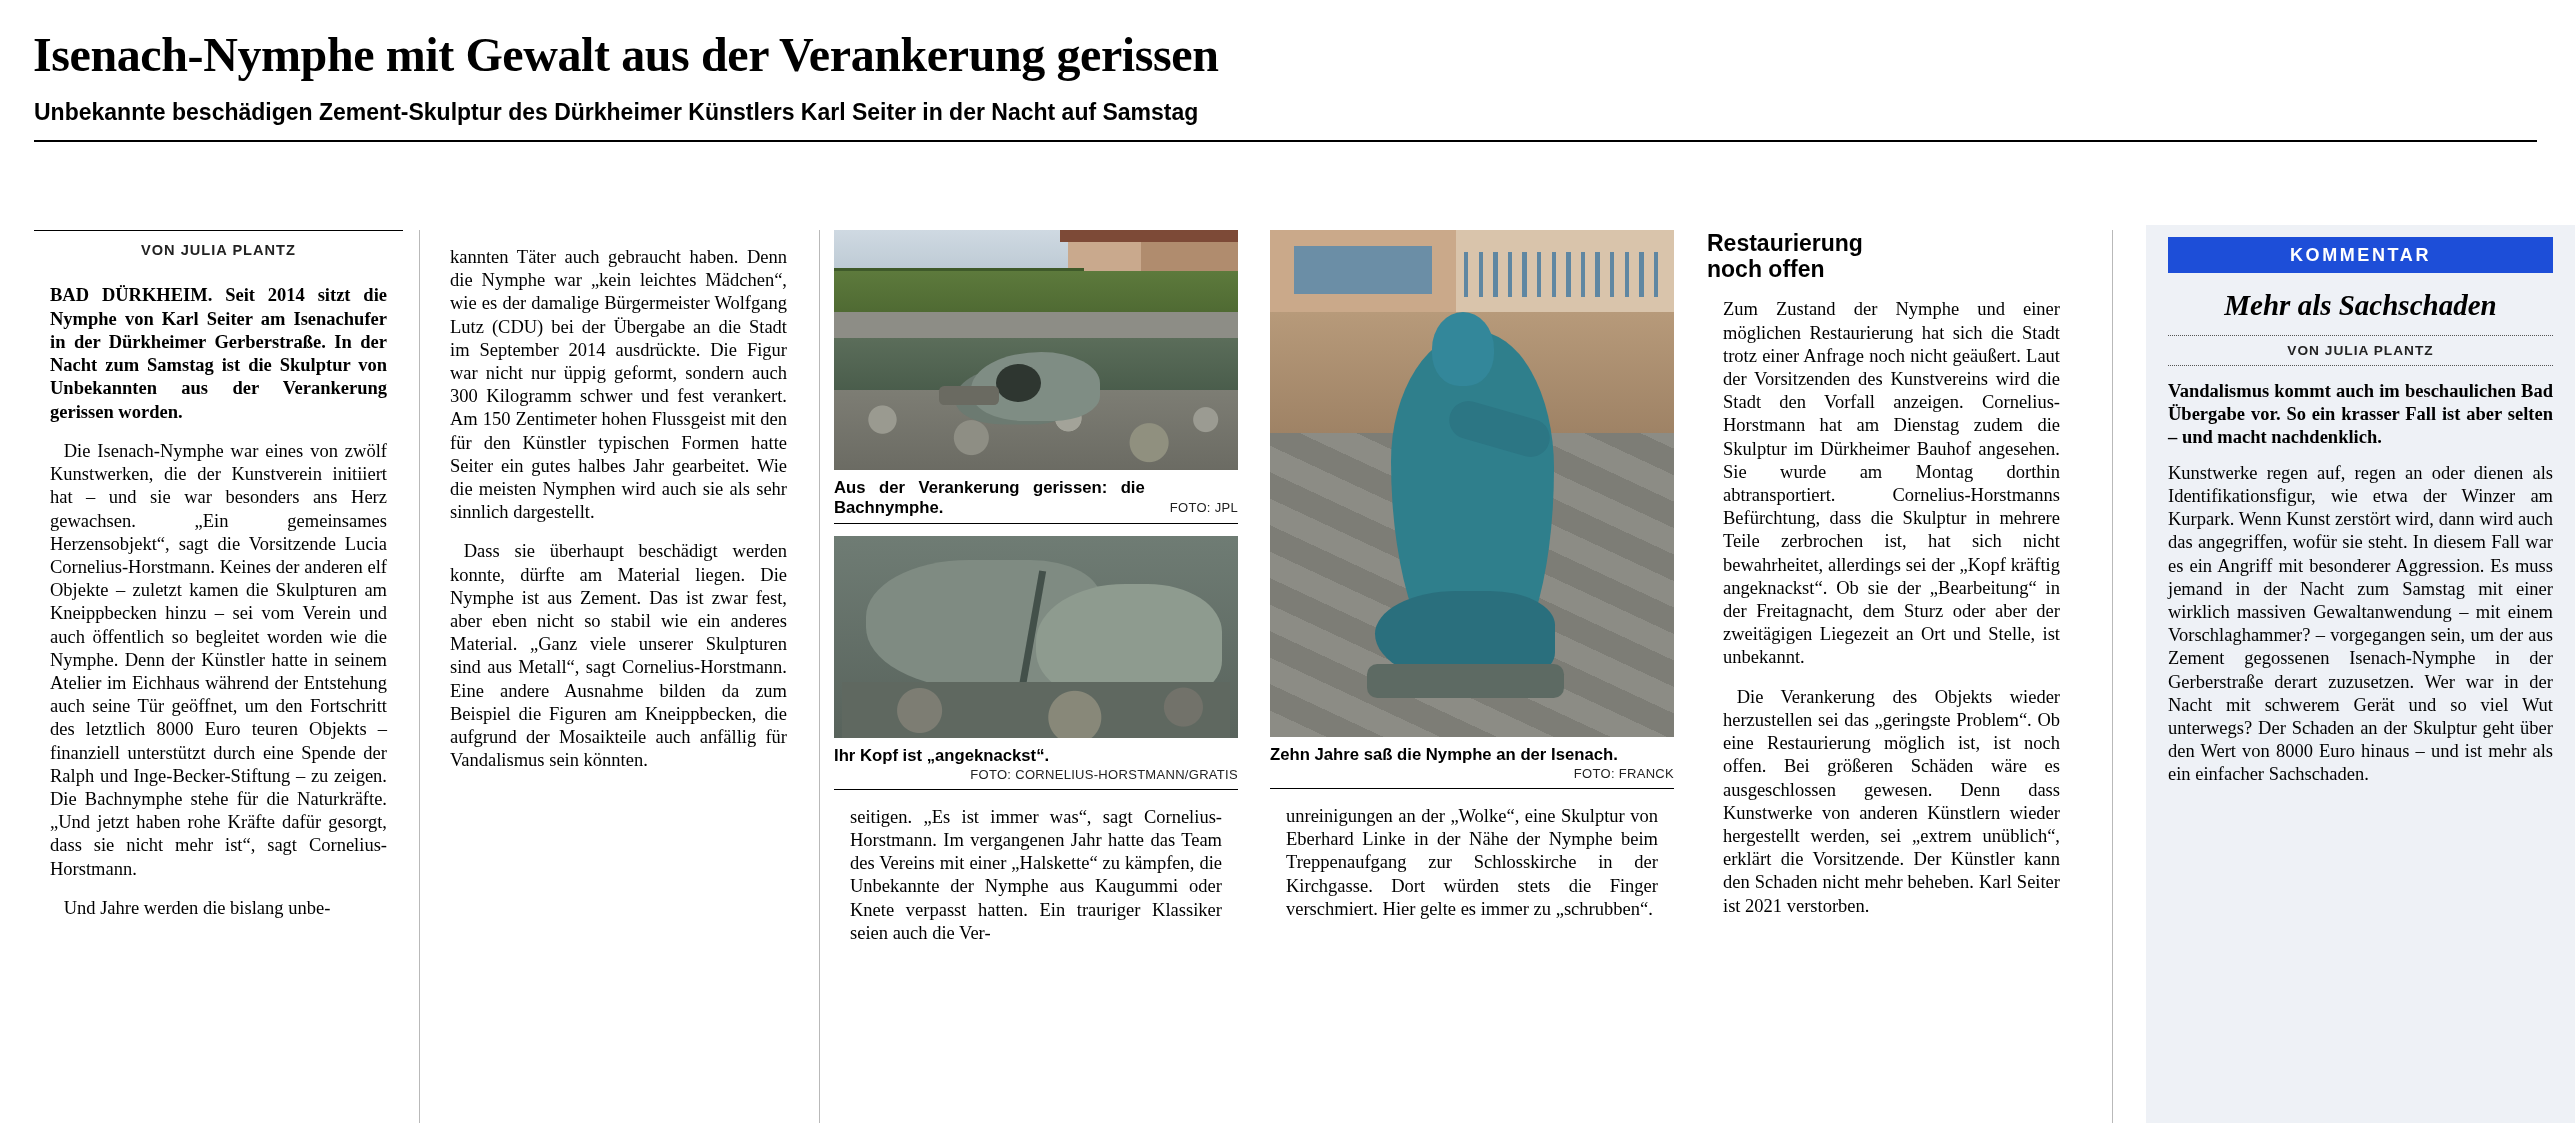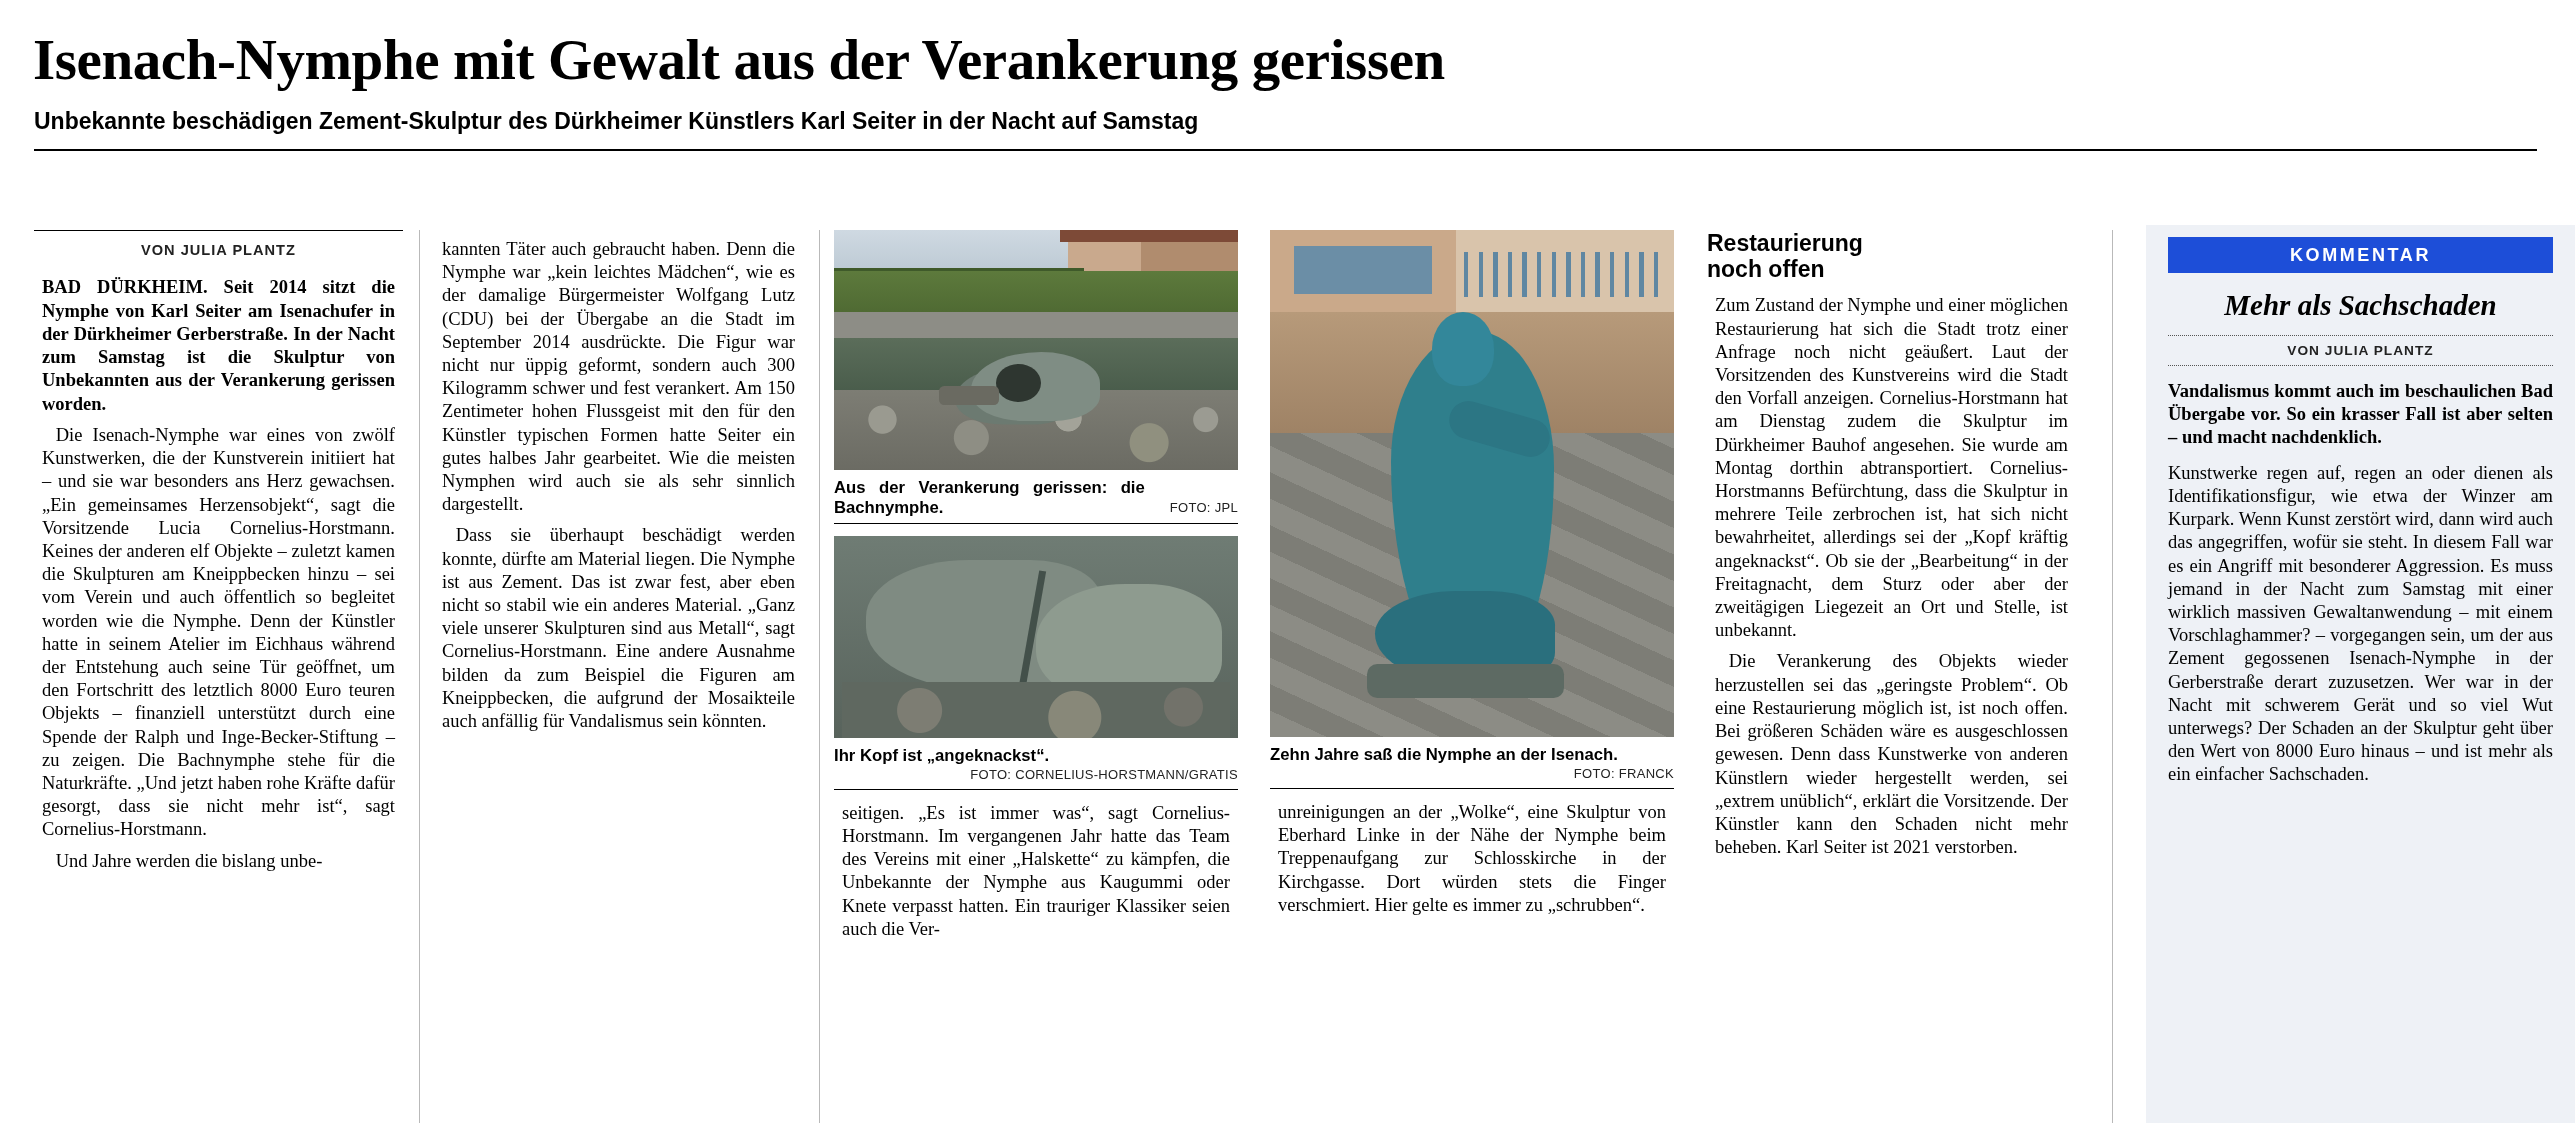--- a/index.html
+++ b/index.html
@@ -18,21 +18,21 @@
     position: relative;
     width: 2576px;
     height: 1125px;
     padding: 0;
     box-sizing: border-box;
   }
   
   .headline {
     font-family: "Liberation Serif", serif;
     font-weight: bold;
-    font-size: 57px;
+    font-size: 48px;
     line-height: 1.02;
     letter-spacing: -0.4px;
     margin: 31px 0 0 33px;
     width: 2490px;
   }
   .subhead {
     font-family: "Liberation Sans", sans-serif;
     font-weight: bold;
     font-size: 23px;
     line-height: 1.2;
@@ -56,21 +56,21 @@
   }
   .col {
     position: absolute;
     top: 0;
     font-size: 18.5px;
     line-height: 1.255;
     text-align: justify;
     hyphens: auto;
   }
   .col p {
-    margin: 8px;
+    margin: 16px;
     text-indent: 0;
   }
   .col p + p {
     text-indent: 13.7px;
   }
   .byline {
     font-family: "Liberation Sans", sans-serif;
     font-size: 14.6px;
     font-weight: bold;
     letter-spacing: 1px;

